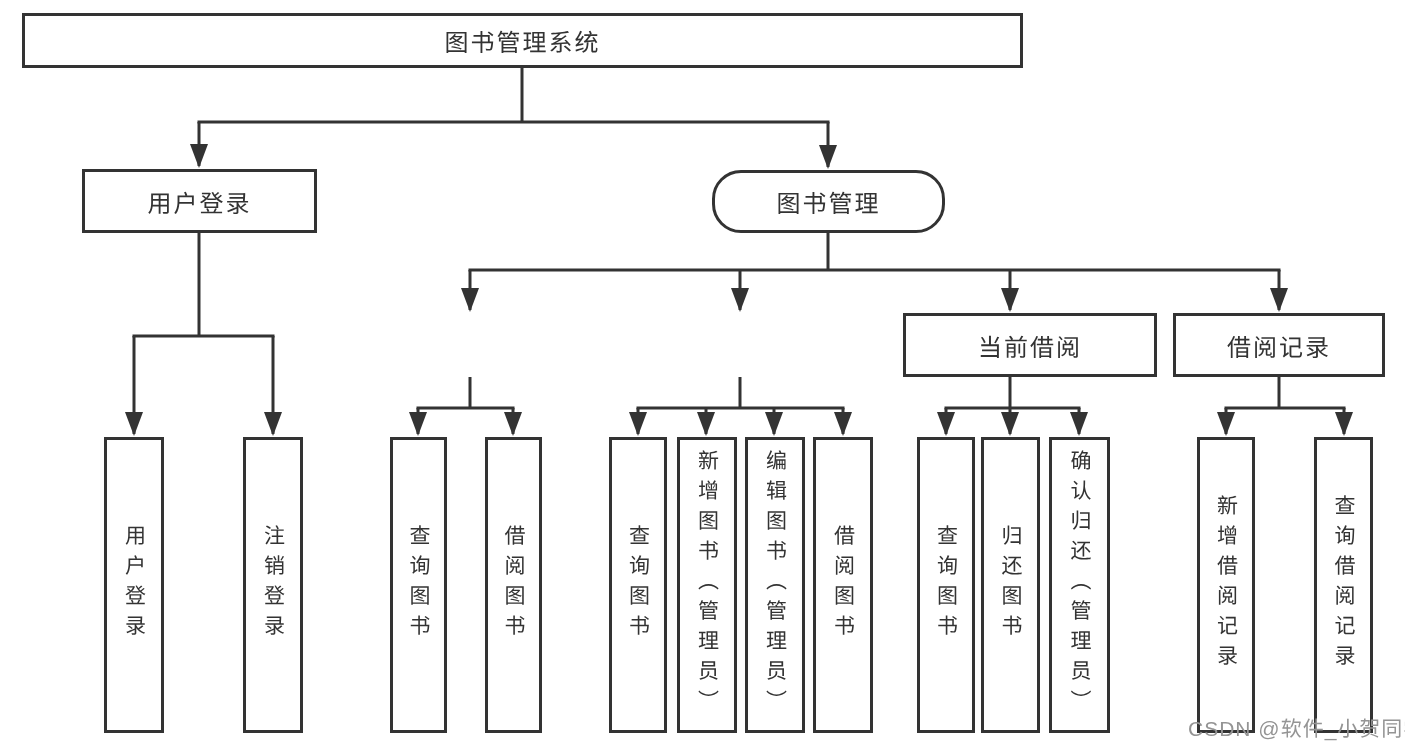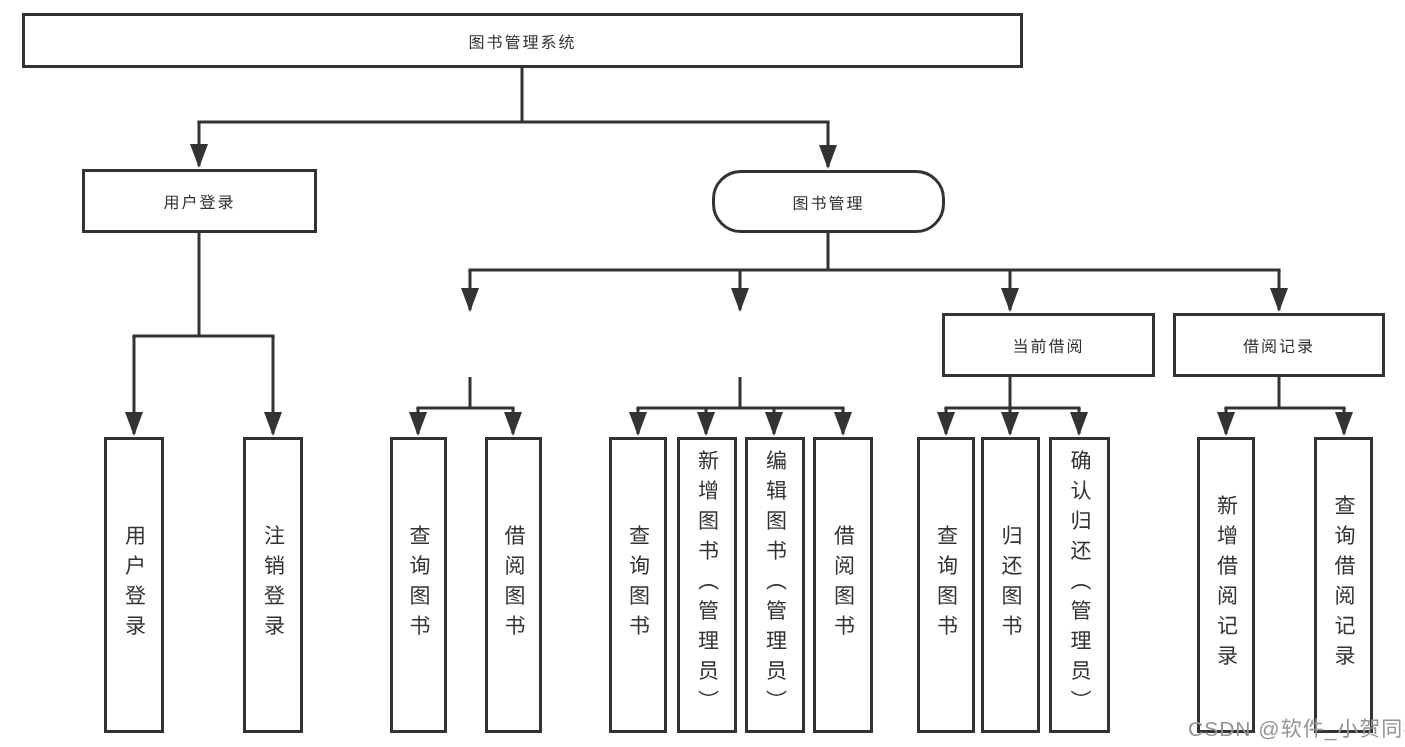--- a/index.html
+++ b/index.html
@@ -25,41 +25,41 @@
     position: absolute;
     box-sizing: border-box;
     border: 3px solid #333333;
     background: #ffffff;
     display: flex;
     align-items: center;
     justify-content: center;
     z-index: 2;
   }
   .hlabel {
-    font-size: 16px;
+    font-size: 24px;
     letter-spacing: 2px;
     color: #333333;
     white-space: nowrap;
   }
   .vtext {
     writing-mode: vertical-rl;
     text-orientation: mixed;
     font-size: 21px;
     letter-spacing: 9px;
     color: #333333;
     line-height: 1;
     white-space: nowrap;
   }
   
   .n-root          { left: 22px;   top: 13px;  width: 1001px; height: 55px; }
   .n-user-login    { left: 82px;   top: 169px; width: 235px;  height: 64px; }
   .n-book-mgmt     { left: 712px;  top: 170px; width: 233px;  height: 63px; border-radius: 29px; }
   .n-new-books     { left: 363px;  top: 313px; width: 214px;  height: 64px; }
   .n-book-borrow   { left: 633px;  top: 313px; width: 214px;  height: 64px; }
-  .n-cur-borrow    { left: 903px;  top: 313px; width: 213px;  height: 64px; margin-left: 39px; }
+  .n-cur-borrow    { left: 903px;  top: 313px; width: 254px;  height: 64px; }
   .n-borrow-rec    { left: 1173px; top: 313px; width: 212px;  height: 64px; }
   .leaf            { top: 437px;  height: 296px; }
   .lf-user-login   { left: 104px;  width: 60px; }
   .lf-logout       { left: 243px;  width: 60px; }
   .lf-query-nb     { left: 390px;  width: 57px; }
   .lf-borrow-nb    { left: 485px;  width: 57px; }
   .lf-query-bb     { left: 609px;  width: 58px; }
   .lf-add-book     { left: 677px;  width: 60px; }
   .lf-edit-book    { left: 745px;  width: 60px; }
   .lf-borrow-bb    { left: 813px;  width: 60px; }

